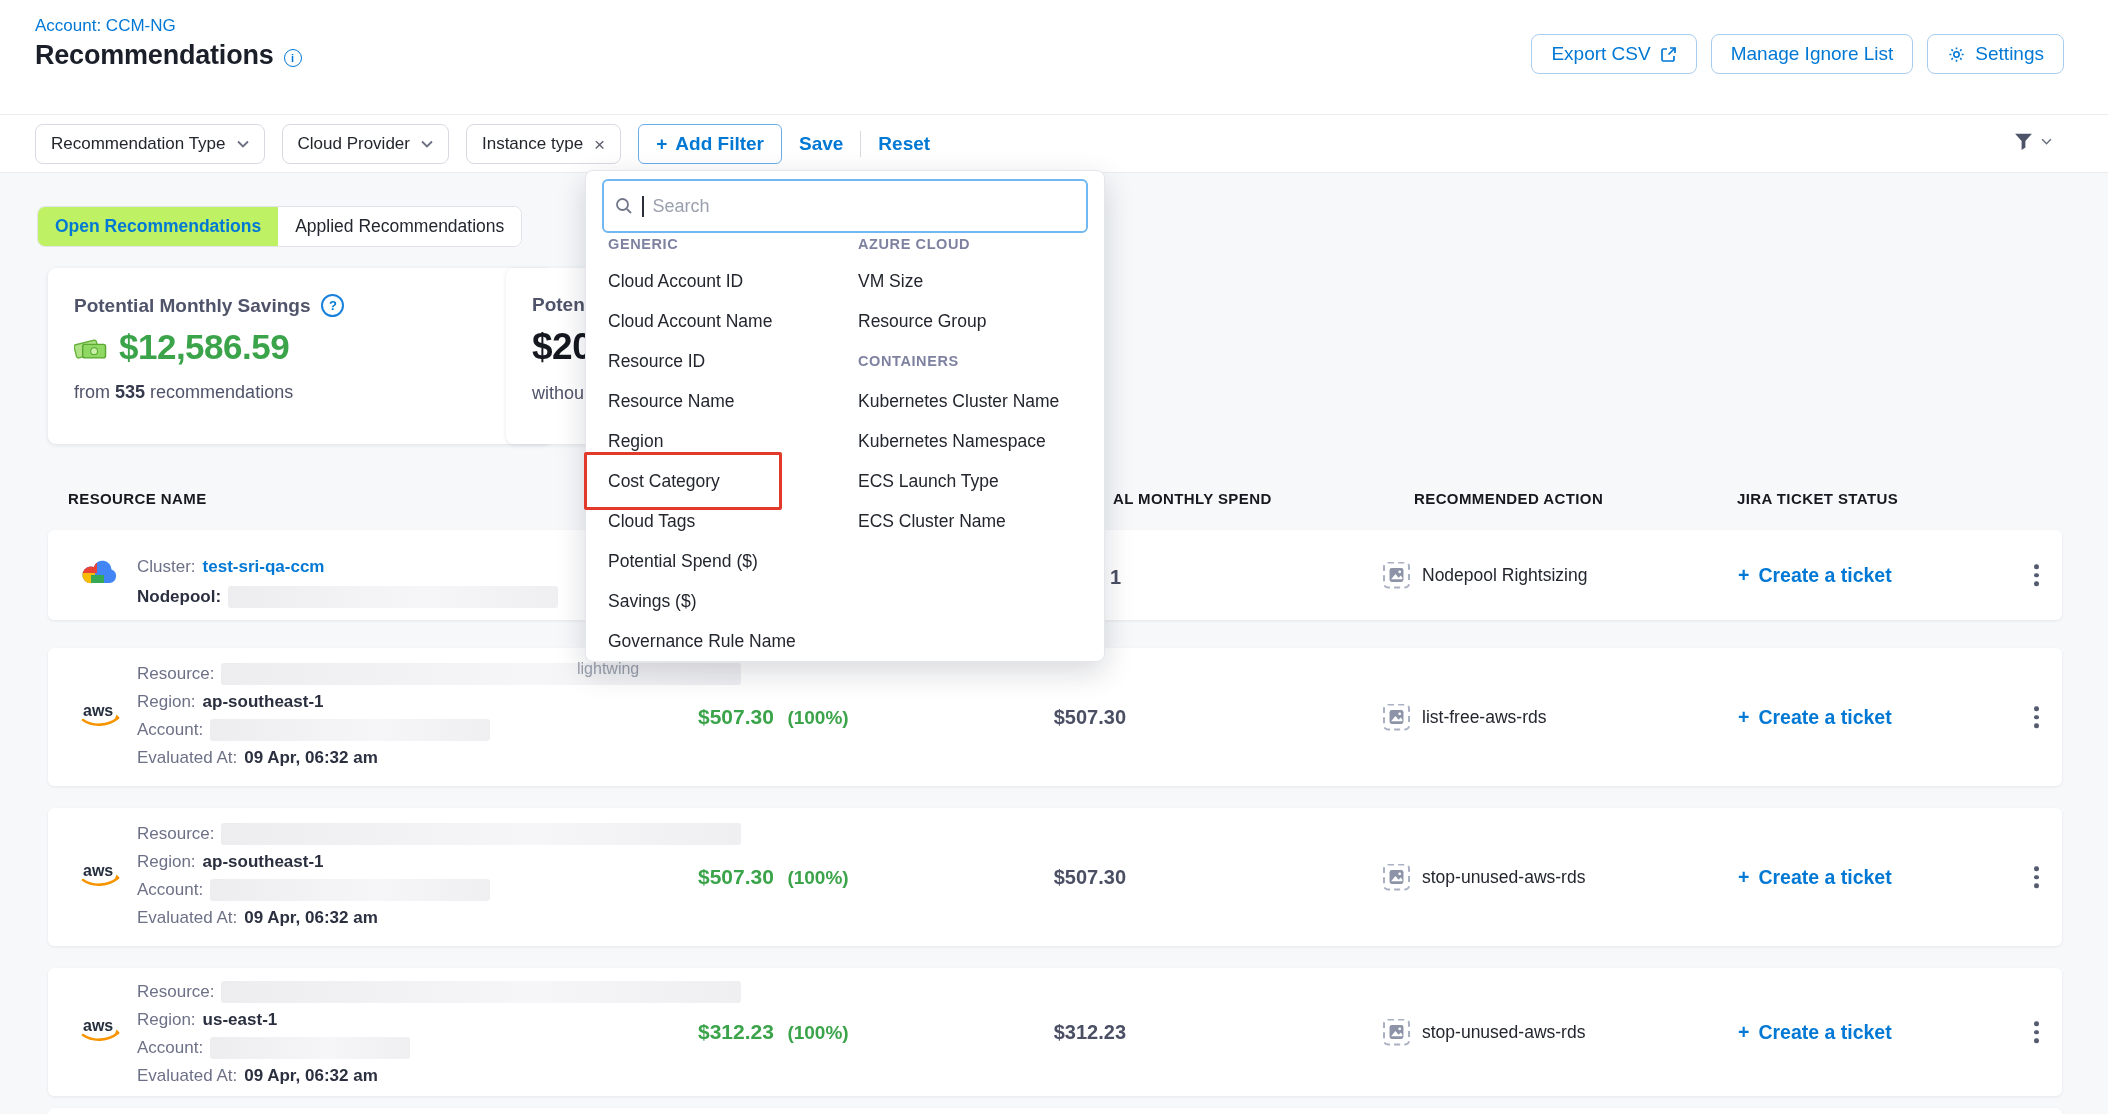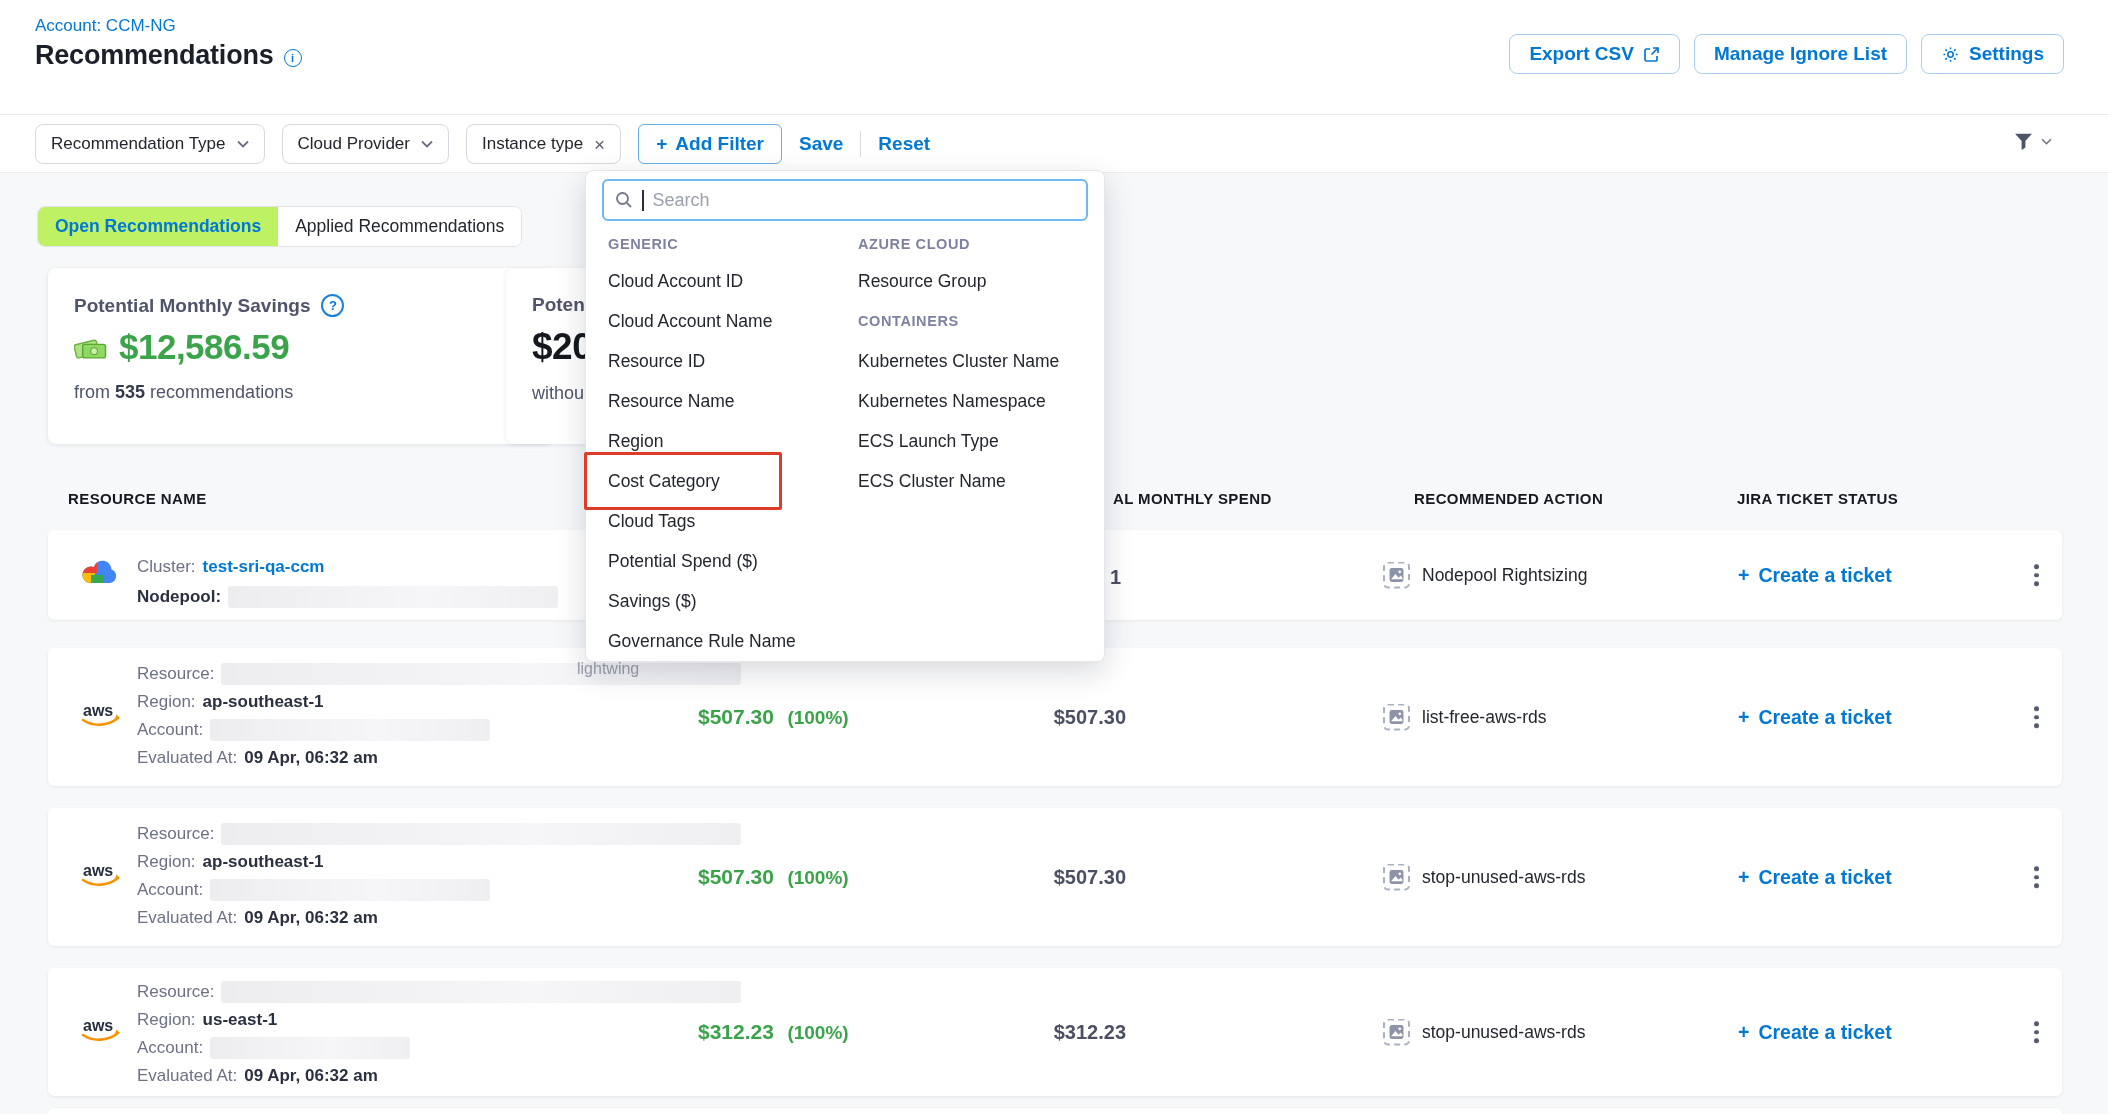--- a/index.html
+++ b/index.html
@@ -8,21 +8,21 @@
   .stage { position:relative; width:2108px; height:1114px; background:#ffffff; overflow:hidden; }
 
   
   .breadcrumb { position:absolute; left:35px; top:16px; font-size:17px; color:#0278d5; cursor:pointer; }
   .title-row { position:absolute; left:35px; top:40px; display:flex; align-items:center; gap:10px; }
   .page-title { font-size:27px; font-weight:700; color:#1b1f29; letter-spacing:-0.2px; }
   .info-circle { width:18px; height:18px; border:1.6px solid #0278d5; border-radius:50%; color:#0278d5;
     font-size:11px; font-weight:700; display:flex; align-items:center; justify-content:center; margin-top:4px; }
   .hdr-actions { position:absolute; top:34px; right:44px; display:flex; gap:14px; }
   .hdr-btn { height:40px; padding:8px 19px; border:1.5px solid #a9cdf0; border-radius:8px; background:#fff;
-    color:#0278d5; font-weight:700; font-size:19px; display:flex; align-items:center; gap:9px; cursor:pointer;justify-content:center; }
+    color:#0278d5; font-weight:400; font-size:19px; display:flex; align-items:center; gap:9px; cursor:pointer;justify-content:center; }
   .divider-h { position:absolute; left:0; right:0; height:1px; background:#eaecf0; }
   .div1 { top:114px; } .div2 { top:172px; }
 
   
   .filter-bar { position:absolute; top:124px; left:35px; display:flex; align-items:center; gap:17px; }
   .chip { height:40px; border:1px solid #d8dae2; border-radius:8px; background:#fff; padding:0 15px;
     display:flex; gap:11px; align-items:center; font-size:17px; color:#24262e; cursor:pointer; }
   .chip .x { font-size:19px; color:#5c616d; line-height:1; }
   .add-filter { height:40px; border:1.5px solid #6aaee8; color:#0278d5; font-weight:700; font-size:19px;
     border-radius:6px; padding:0 17px; background:#fff; display:flex; gap:8px; align-items:center; cursor:pointer; }
@@ -47,21 +47,21 @@
     font-size:13px; font-weight:700; display:flex; align-items:center; justify-content:center; cursor:pointer; }
   .card-value { margin-top:10px; display:flex; align-items:center; gap:11px; }
   .value-green { font-size:35px; font-weight:800; color:#3ba44a; letter-spacing:-0.5px; }
   .value-dark  { font-size:37px; font-weight:800; color:#15181f; letter-spacing:-0.5px; }
   .card-sub { margin-top:15px; font-size:18px; color:#50546a; }
   .card-sub b { color:#353a4c; }
 
   
   .dropdown { position:absolute; left:585px; top:170px; width:520px; height:492px; background:#fff;
     border:1px solid #e4e6eb; border-radius:8px; box-shadow:0 10px 30px rgba(15,20,40,.16); z-index:40; }
-  .search-box { position:absolute; left:16px; right:16px; top:8px; height:42px; border:2px solid #71b7f1;
+  .search-box { position:absolute; left:16px; right:16px; top:8px; height:54px; border:2px solid #71b7f1;
     border-radius:6px; display:flex; align-items:center; padding:0 11px; gap:9px; background:#fff; }
   .caret { width:1.5px; height:21px; background:#2a2e3a; }
   .search-input { border:none; outline:none; flex:1; font-size:18px; color:#23262e; font-family:"Liberation Sans",sans-serif; }
   .search-input::placeholder { color:#9aa0ad; }
   .dd-col { position:absolute; top:56px; width:240px; }
   .dd-col.left { left:22px; } .dd-col.right { left:272px; }
   .dd-heading { height:34px; display:flex; align-items:center; font-size:14.5px; font-weight:700;
     color:#7e82a0; letter-spacing:.6px; }
   .dd-heading.mid { height:40px; }
   .dd-item { height:40px; display:flex; align-items:center; font-size:17.5px; color:#23262e; cursor:pointer; }
@@ -461,20 +461,21 @@
       <div class="dd-item">Region</div>
       <div class="dd-item">Cost Category</div>
       <div class="dd-item">Cloud Tags</div>
       <div class="dd-item">Potential Spend ($)</div>
       <div class="dd-item">Savings ($)</div>
       <div class="dd-item">Governance Rule Name</div>
     </div>
 
     <div class="dd-col right">
       <div class="dd-heading">AZURE CLOUD</div>
+      <div class="dd-item">VM Size</div>
       <div class="dd-item">Resource Group</div>
       <div class="dd-heading mid">CONTAINERS</div>
       <div class="dd-item">Kubernetes Cluster Name</div>
       <div class="dd-item">Kubernetes Namespace</div>
       <div class="dd-item">ECS Launch Type</div>
       <div class="dd-item">ECS Cluster Name</div>
     </div>
 
     <div class="hl-box"></div>
   </div>

